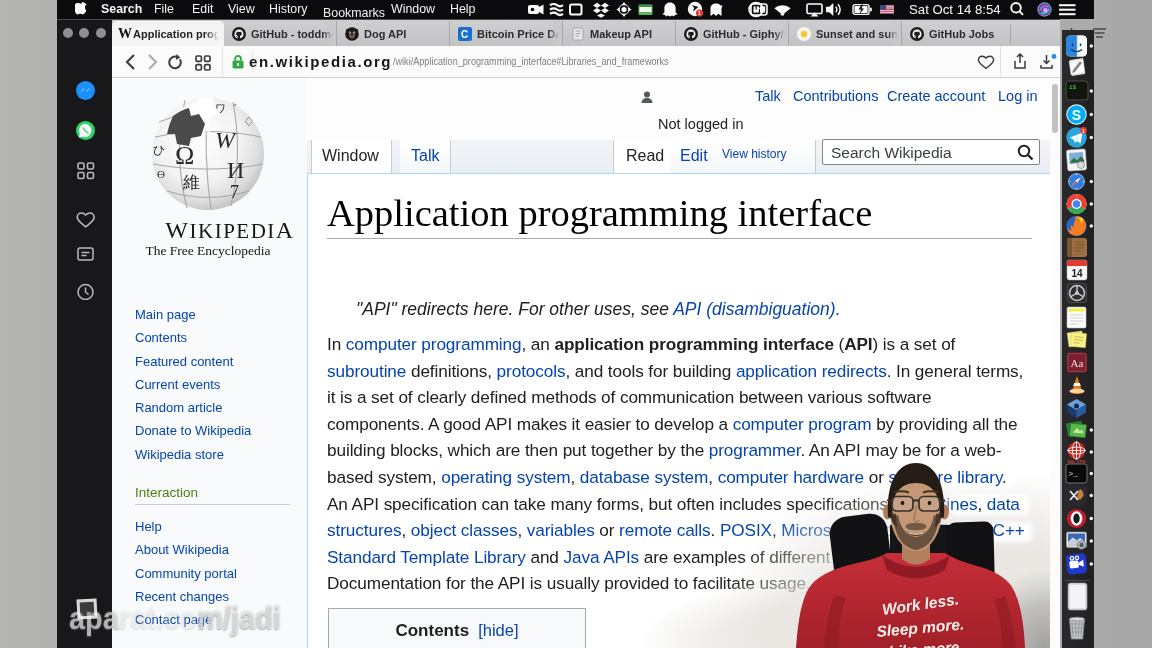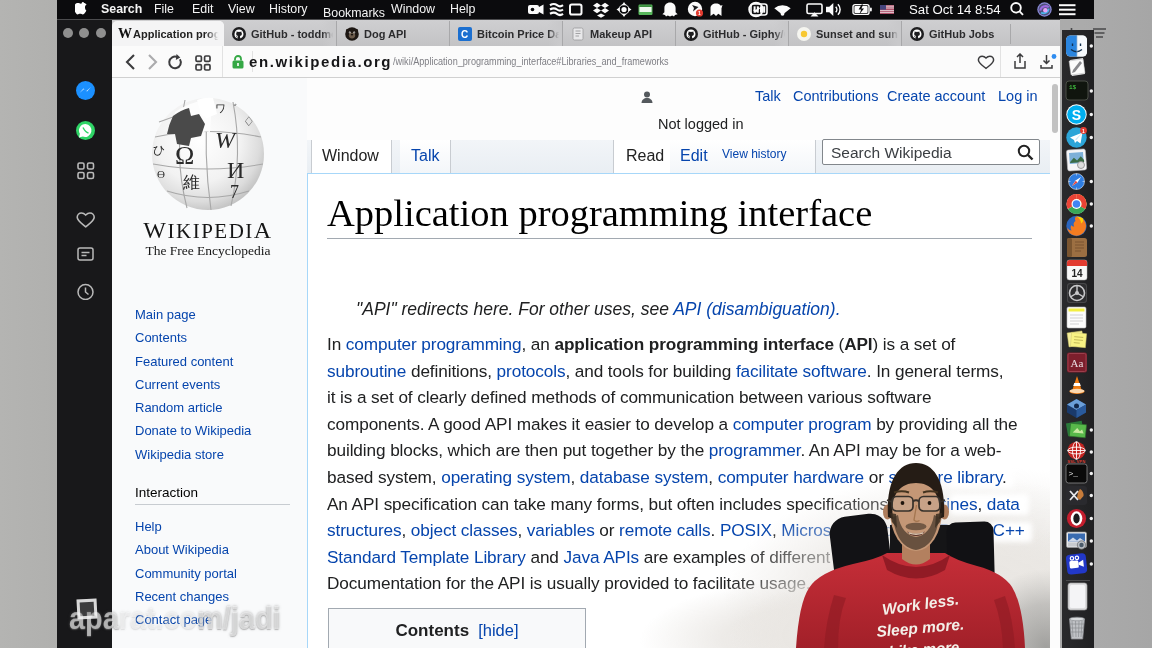--- a/index.html
+++ b/index.html
@@ -304,33 +304,33 @@
         <text x="70" y="54" font-size="24" font-style="italic">W</text>
         <text x="82" y="84" font-size="24">И</text>
         <text x="38" y="94" font-size="17">維</text>
         <text x="85" y="104" font-size="18">7</text>
         <text x="8" y="60" font-size="12">ひ</text>
         <text x="12" y="84" font-size="11">Ө</text>
         <text x="70" y="18" font-size="11">ワ゛</text>
         <text x="98" y="32" font-size="13">♢</text>
       </g>
     </svg>
-    <div class="abs" style="left:0;top:139px;width:192px;text-align:center;font-family:'Liberation Serif',serif;font-size:24px;letter-spacing:1.5px;color:#161616;">W<span style="font-size:21px;">IKIPEDI</span>A</div>
+    <div class="abs" style="left:0;top:139px;width:192px;text-align:center;font-family:'Liberation Serif',serif;font-size:24px;letter-spacing:1.5px;color:#161616;padding-left:22px;">W<span style="font-size:21px;">IKIPEDI</span>A</div>
     <div class="abs" style="left:0;top:165px;width:192px;text-align:center;font-family:'Liberation Serif',serif;font-size:13.5px;color:#161616;">The Free Encyclopedia</div>
 
     <div class="abs" style="left:23px;top:225px;font-size:13px;line-height:23.3px;">
       <a class="lnk" style="display:block;">Main page</a>
       <a class="lnk" style="display:block;">Contents</a>
       <a class="lnk" style="display:block;">Featured content</a>
       <a class="lnk" style="display:block;">Current events</a>
       <a class="lnk" style="display:block;">Random article</a>
       <a class="lnk" style="display:block;">Donate to Wikipedia</a>
       <a class="lnk" style="display:block;">Wikipedia store</a>
     </div>
-    <div class="abs" style="left:23px;top:407px;font-size:13.5px;color:#000000;">Interaction</div>
+    <div class="abs" style="left:23px;top:407px;font-size:13.5px;color:#4d7c0f;">Interaction</div>
     <div class="abs" style="left:23px;top:426px;width:155px;height:1px;background:#c8ccd1;"></div>
     <div class="abs" style="left:23px;top:437px;font-size:13px;line-height:23.3px;">
       <a class="lnk" style="display:block;">Help</a>
       <a class="lnk" style="display:block;">About Wikipedia</a>
       <a class="lnk" style="display:block;">Community portal</a>
       <a class="lnk" style="display:block;">Recent changes</a>
       <a class="lnk" style="display:block;">Contact page</a>
     </div>
 
     <div class="abs" style="left:195px;top:62px;width:743px;height:33px;background:linear-gradient(#f2f5f8,#e9eef3);"></div>
@@ -350,21 +350,21 @@
     <svg class="abs" style="left:905px;top:66px;" width="17" height="17" viewBox="0 0 17 17">
         <circle cx="7" cy="7" r="5.2" fill="none" stroke="#222" stroke-width="2"></circle>
         <line x1="11" y1="11" x2="15.5" y2="15.5" stroke="#222" stroke-width="2.4"></line>
       </svg>
 
     <div class="abs" style="left:215px;top:113px;font-family:'Liberation Serif',serif;font-size:38.5px;color:#000;">Application programming interface</div>
     <div class="abs" style="left:215px;top:160px;width:705px;height:1px;background:#a2a9b1;"></div>
     <div class="abs" style="left:244px;top:221px;font-size:17.5px;font-style:italic;">"API" redirects here. For other uses, see <span class="lnk">API (disambiguation).</span></div>
     <div class="abs" style="left:215px;top:253px;width:716px;font-size:17.2px;letter-spacing:-0.1px;line-height:26.6px;white-space:nowrap;">
       In <span class="lnk">computer programming</span>, an <b>application programming interface</b> (<b>API</b>) is a set of<br>
-      <span class="lnk">subroutine</span> definitions, <span class="lnk">protocols</span>, and tools for building <span class="lnk">facilitate software</span>. In general terms,<br>
+      <span class="lnk">subroutine</span> definitions, <span class="lnk">protocols</span>, and tools for building <span class="lnk">application redirects</span>. In general terms,<br>
       it is a set of clearly defined methods of communication between various software<br>
       components. A good API makes it easier to develop a <span class="lnk">computer program</span> by providing all the<br>
       building blocks, which are then put together by the <span class="lnk">programmer</span>. An API may be for a web-<br>
       based system, <span class="lnk">operating system</span>, <span class="lnk">database system</span>, <span class="lnk">computer hardware</span> or <span class="lnk">software library</span>.<br>
       An API specification can take many forms, but often includes specifications for <span class="lnk">routines</span>, <span class="lnk">data<br>
       structures</span>, <span class="lnk">object classes</span>, <span class="lnk">variables</span> or <span class="lnk">remote calls</span>. <span class="lnk">POSIX</span>, <span class="lnk">Microsoft Windows API</span>, the <span class="lnk">C++<br>
       Standard Template Library</span> and <span class="lnk">Java APIs</span> are examples of different forms of APIs.<br>
       Documentation for the API is usually provided to facilitate usage.
     </div>
 

